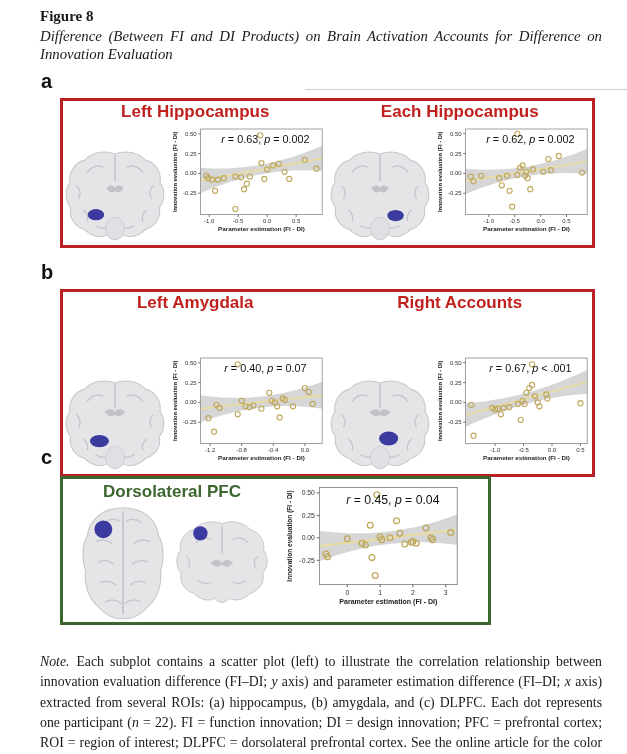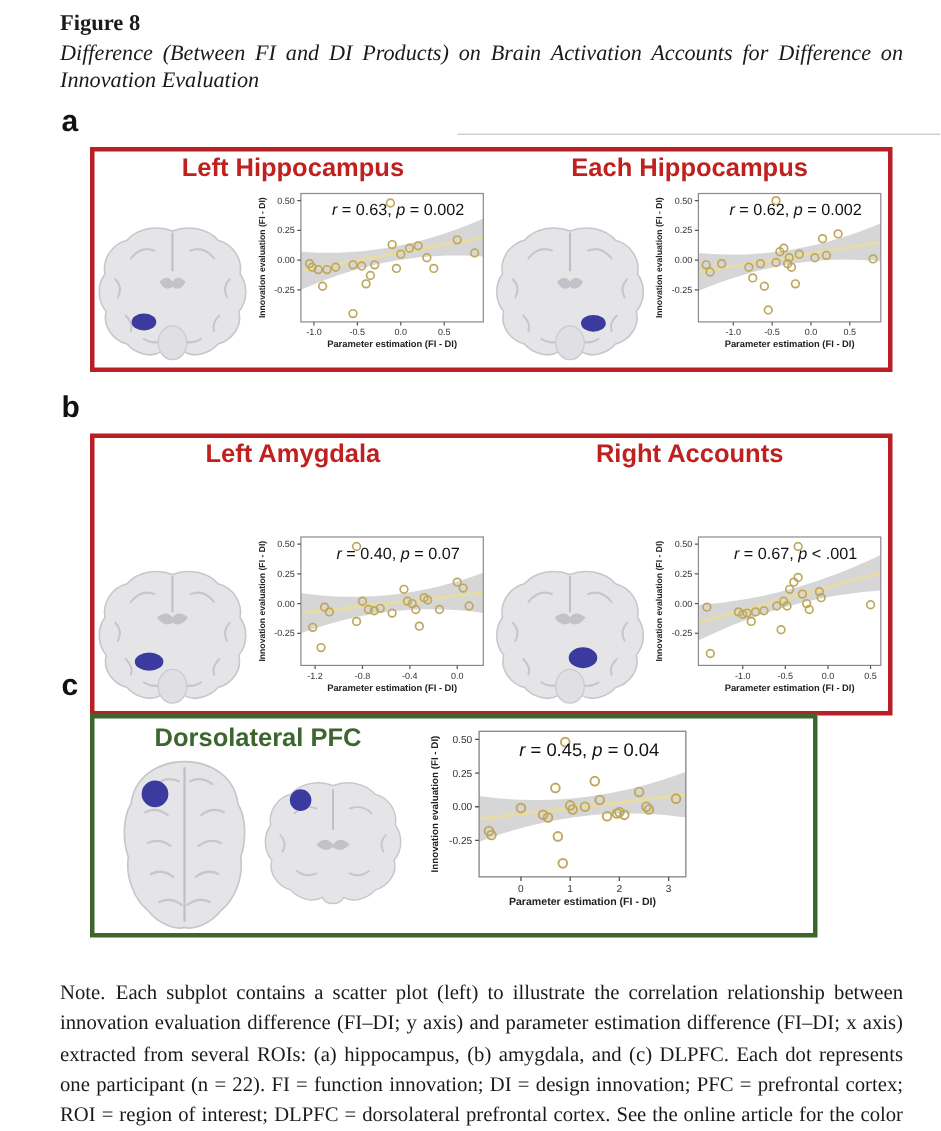--- a/index.html
+++ b/index.html
@@ -14,21 +14,21 @@
                font-weight:bold;font-size:20px;color:#111;}
   #label-a{left:41px;top:70px;}
   #label-b{left:41px;top:261px;}
   #label-c{left:41px;top:446px;}
 
   .artifact-line{position:absolute;left:305px;top:89px;width:322px;height:1px;background:#cfcfcf;}
 
   .panel{position:absolute;background:#fff;border:3px solid #b92025;box-sizing:border-box;}
   #panel-a{left:60px;top:98px;width:535px;height:150px;}
   #panel-b{left:60px;top:289px;width:535px;height:188px;}
-  #panel-c{left:60px;top:476px;width:485px;height:149px;border-color:#3c662e;}
+  #panel-c{left:60px;top:476px;width:431px;height:149px;border-color:#3c662e;}
 
   .panel-row{display:flex;height:100%;}
   .subpanel{flex:1;display:flex;flex-direction:column;align-items:center;padding-top:2px;box-sizing:border-box;}
   .subpanel-title{font-family:"Liberation Sans",sans-serif;font-weight:bold;font-size:17px;color:#c0211e;line-height:1.1;}
   .green .subpanel-title{color:#3c662e;}
   .subpanel-content{display:flex;align-items:flex-end;justify-content:center;flex:1;width:100%;}
 
   .brain{width:104px;height:97px;flex:none;}
   .scatter-svg{width:160px;height:120px;flex:none;}
   .scatter-svg text{font-family:"Liberation Sans",sans-serif;}
@@ -44,21 +44,21 @@
 
   
   .cortex{fill:#e5e5e8;stroke:#c6c6cc;stroke-width:1.2;}
   .fold{fill:none;stroke:#c6c6cc;stroke-width:1.6;stroke-linecap:round;}
   .fissure{fill:none;stroke:#bfbfc6;stroke-width:1.6;}
   .ventricle{fill:#c2c2c9;}
   .stem{fill:#e0e0e4;stroke:#cacad0;stroke-width:1;}
   .roi{fill:#3b3a9e;}
 
   .note{position:absolute;left:40px;top:638px;width:562px;font-size:13.8px;line-height:1.48;text-align:justify;}
-  .note .it{}
+  .note .it{font-style:italic;}
 </style>
 </head>
 <body>
 
 <div class="page">
 
   <div class="fig-header">
     <div class="fig-label">Figure 8</div>
     <div class="fig-caption">Difference (Between FI and DI Products) on Brain Activation Accounts for Difference on Innovation Evaluation</div>
   </div>

